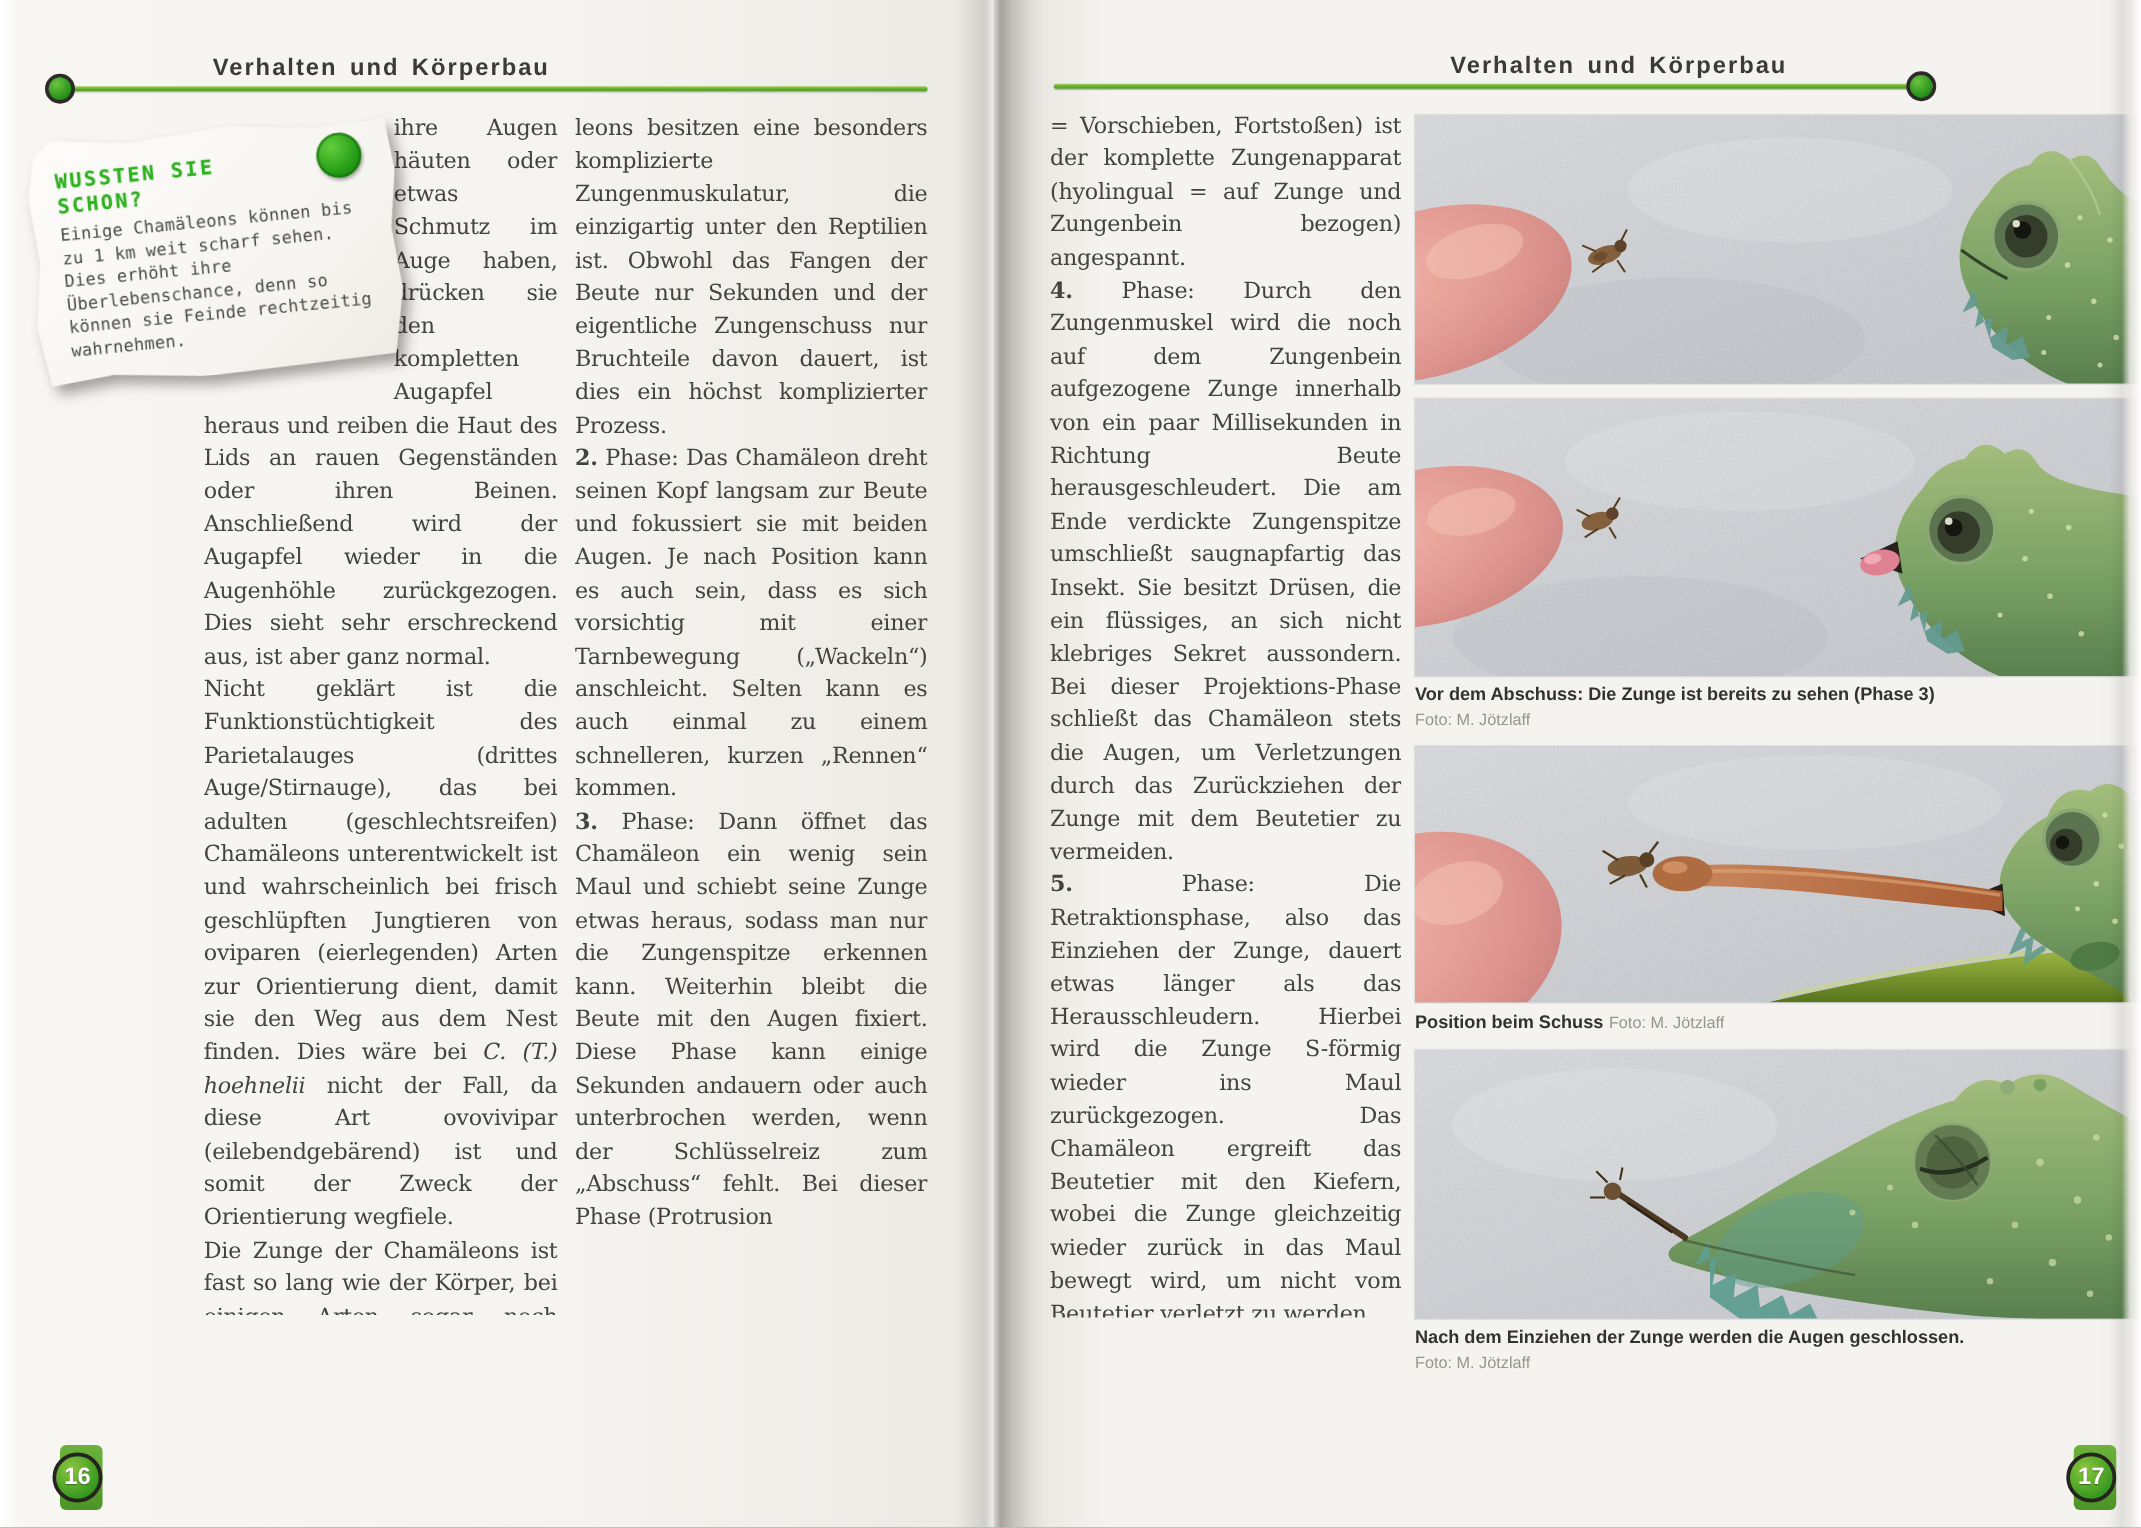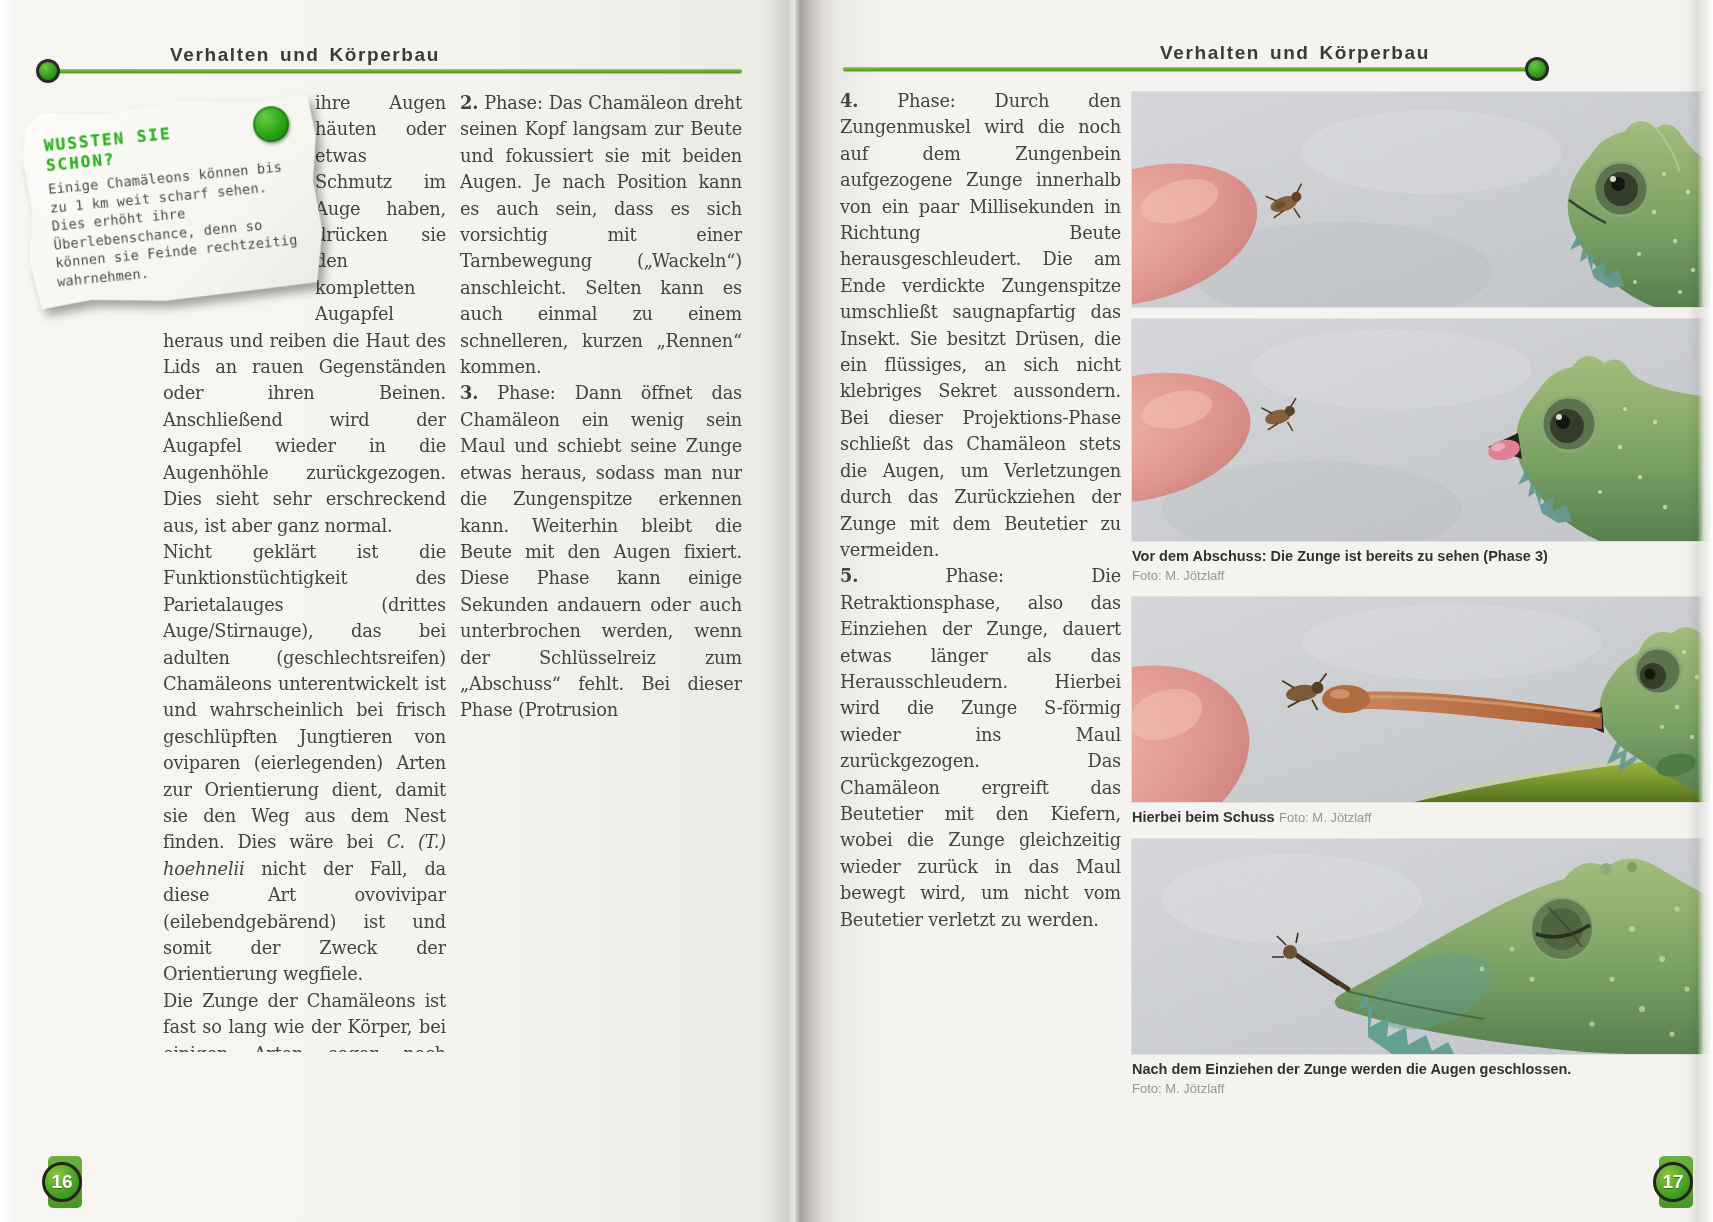--- a/index.html
+++ b/index.html
@@ -132,36 +132,38 @@
     </aside>
 
     <div class="col col1">
       <div class="note-spacer"></div>
       <p class="bp">ihre Augen häuten oder etwas Schmutz im Auge haben, drücken sie den kompletten Augapfel heraus und reiben die Haut des Lids an rauen Gegenständen oder ihren Beinen. Anschließend wird der Augapfel wieder in die Augenhöhle zurückgezogen. Dies sieht sehr erschreckend aus, ist aber ganz normal.</p>
       <p class="bp"><span>Nicht geklärt ist die Funktionstüchtigkeit des Parietalauges (drittes Auge/Stirnauge), das bei adulten (geschlechtsreifen) Chamäleons unterentwickelt ist und wahrscheinlich bei frisch geschlüpften Jungtieren von oviparen (eierlegenden) Arten zur Orientierung dient, damit sie den Weg aus dem Nest finden. Dies wäre bei </span><i class="species">C. (T.) hoehnelii</i><span> nicht der Fall, da diese Art ovovivipar (eilebendgebärend) ist und somit der Zweck der Orientierung wegfiele.</span></p>
       <p class="bp">Die Zunge der Chamäleons ist fast so lang wie der Körper, bei einigen Arten sogar noch länger. Bei juvenilen (noch nicht geschlechtsreifen) Chamäleons kann sie sogar bis zu viermal länger sein. Chamä-</p>
     </div>
 
     <div class="col col2">
+      <p class="bp">leons besitzen eine besonders komplizierte Zungenmuskulatur, die einzigartig unter den Reptilien ist. Obwohl das Fangen der Beute nur Sekunden und der eigentliche Zungenschuss nur Bruchteile davon dauert, ist dies ein höchst komplizierter Prozess.</p>
       <p class="bp"><b class="pnum">2.</b> <span>Phase: Das Chamäleon dreht seinen Kopf langsam zur Beute und fokussiert sie mit beiden Augen. Je nach Position kann es auch sein, dass es sich vorsichtig mit einer Tarnbewegung („Wackeln“) anschleicht. Selten kann es auch einmal zu einem schnelleren, kurzen „Rennen“ kommen.</span></p>
       <p class="bp"><b class="pnum">3.</b> <span>Phase: Dann öffnet das Chamäleon ein wenig sein Maul und schiebt seine Zunge etwas heraus, sodass man nur die Zungenspitze erkennen kann. Weiterhin bleibt die Beute mit den Augen fixiert. Diese Phase kann einige Sekunden andauern oder auch unterbrochen werden, wenn der Schlüsselreiz zum „Abschuss“ fehlt. Bei dieser Phase (Protrusion</span></p>
     </div>
 
     <div class="pagenum pn-left">
       <span class="pn-tab"></span>
       <span class="pn-circle">16</span>
     </div>
   </section>
 
   <section class="page page-right">
     <div class="rule right"></div>
     <div class="rule-dot right"></div>
     <div class="hdr-title right">Verhalten und Körperbau</div>
 
     <div class="col col3">
+      <p class="bp">= Vorschieben, Fortstoßen) ist der komplette Zungenapparat (hyolingual = auf Zunge und Zungenbein bezogen) angespannt.</p>
       <p class="bp"><b class="pnum">4.</b> <span>Phase: Durch den Zungenmuskel wird die noch auf dem Zungenbein aufgezogene Zunge innerhalb von ein paar Millisekunden in Richtung Beute herausgeschleudert. Die am Ende verdickte Zungenspitze umschließt saugnapfartig das Insekt. Sie besitzt Drüsen, die ein flüssiges, an sich nicht klebriges Sekret aussondern. Bei dieser Projektions-Phase schließt das Chamäleon stets die Augen, um Verletzungen durch das Zurückziehen der Zunge mit dem Beutetier zu vermeiden.</span></p>
       <p class="bp"><b class="pnum">5.</b> <span>Phase: Die Retraktionsphase, also das Einziehen der Zunge, dauert etwas länger als das Herausschleudern. Hierbei wird die Zunge S-förmig wieder ins Maul zurückgezogen. Das Chamäleon ergreift das Beutetier mit den Kiefern, wobei die Zunge gleichzeitig wieder zurück in das Maul bewegt wird, um nicht vom Beutetier verletzt zu werden.</span></p>
 
     </div>
 
     <div class="photos">
 
       <figure class="fig">
         <div class="photo ph1">
           <svg viewBox="0 0 578 215" preserveAspectRatio="none">
@@ -283,21 +285,21 @@
               <ellipse cx="214" cy="102" rx="24" ry="14" fill="#b06c41"></ellipse>
               <ellipse cx="208" cy="97" rx="10" ry="5" fill="#d7996a" opacity="0.8"></ellipse>
             </g>
             <g transform="translate(170,96) rotate(-8)">
               <ellipse rx="16" ry="8" fill="#7d5a38"></ellipse>
               <circle cx="16" cy="-3" r="6" fill="#574023"></circle>
               <path d="M-7,-6 l-11,-9 M-3,7 l-13,5 M9,8 l4,11 M19,-8 l8,-8" stroke="#4b3a1d" stroke-width="1.8" fill="none"></path>
             </g>
           </svg>
         </div>
-        <figcaption class="cap"><b class="cap-t">Hierbei beim Schuss</b> <span class="cap-c">Foto: M. Jötzlaff</span></figcaption>
+        <figcaption class="cap"><b class="cap-t">Position beim Schuss</b> <span class="cap-c">Foto: M. Jötzlaff</span></figcaption>
       </figure>
 
       <figure class="fig">
         <div class="photo ph4">
           <svg viewBox="0 0 578 215" preserveAspectRatio="none">
             <rect width="578" height="215" fill="url(#gBg)"></rect>
             <ellipse cx="160" cy="60" rx="130" ry="45" fill="#ffffff" opacity="0.16"></ellipse>
             <rect width="578" height="215" filter="url(#fNoise)"></rect>
             <g>
               <path d="M578,215 L578,58 Q548,42 522,26 Q497,12 474,28 Q450,16 432,40 Q392,52 346,78 Q300,102 262,126 Q230,144 213,153 Q197,161 206,169 Q242,181 302,193 Q382,207 452,213 Q520,217 578,215 Z" fill="url(#gCham)"></path>

